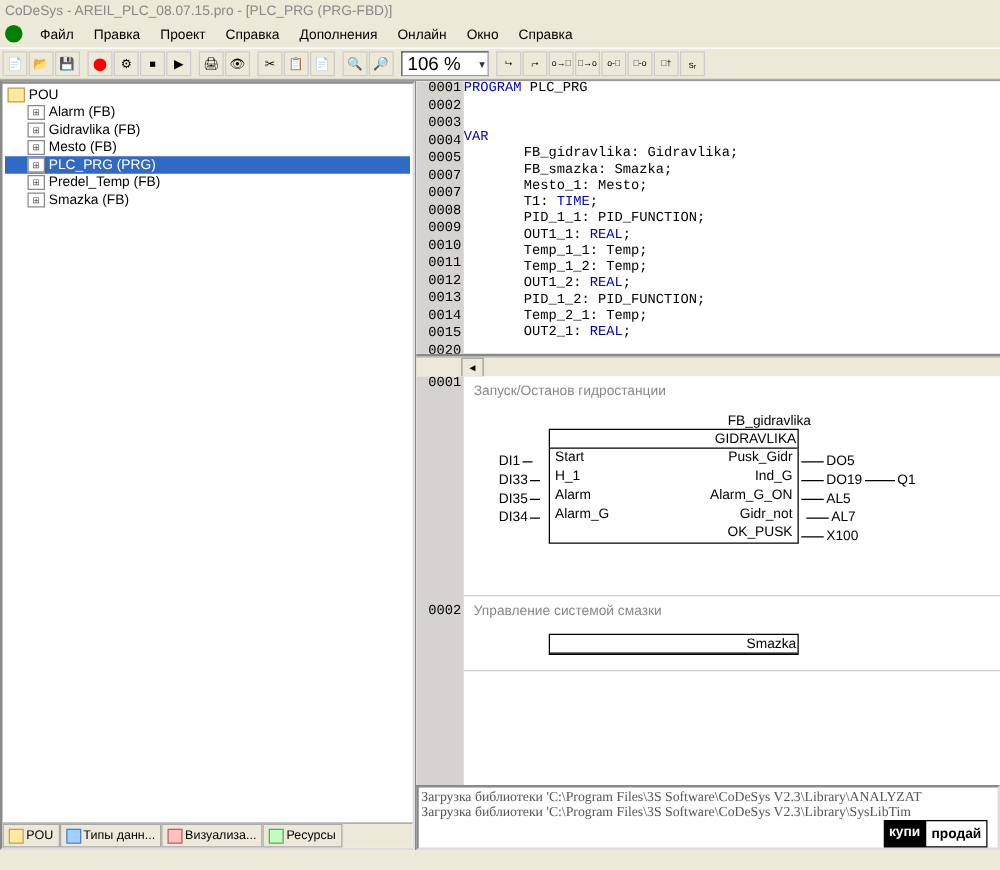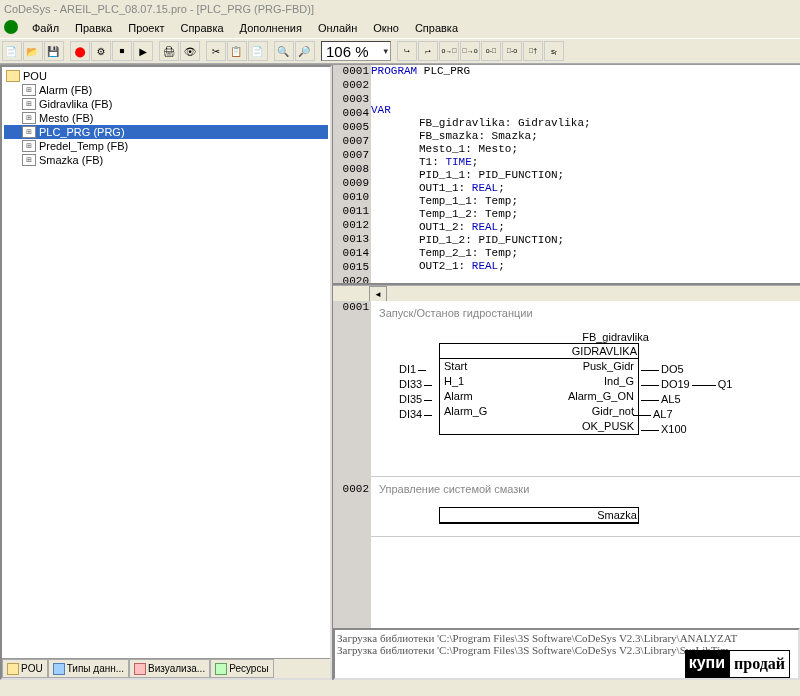--- a/index.html
+++ b/index.html
@@ -43,22 +43,22 @@
   .fb-inst { text-align: center; font-size: 11px; }
   .fb-box { border: 1px solid #000; width: 200px; padding: 0; font-size: 11px; font-family: Arial; }
   .fb-box-title { text-align: right; border-bottom: 1px solid #000; padding: 1px; }
   .fb-row { display: flex; justify-content: space-between; padding: 0 4px; line-height: 15px; }
   .fb-in-label, .fb-out-label { position: absolute; font-size: 11px; font-family: Arial; }
   
   .msg-area { height: 52px; background: #fff; border: 2px inset #ddd; overflow: auto; font-size: 11px; padding: 2px; color: #555; font-family: Tahoma; }
   .msg-area div { white-space: nowrap; }
   
   .watermark { position: absolute; bottom: 18px; right: 10px; display: flex; }
-  .watermark span { background: #000; color: #fff; font-size: 16px; font-weight: bold; padding: 4px 4px; font-family: Arial; }
-  .watermark .w2 { background: #fff; color: #000; border: 1px solid #000; font-family: Liberation Serif, serif; }
+  .watermark span { background: #000; color: #fff; font-size: 11px; font-weight: bold; padding: 4px 4px; font-family: Arial; }
+  .watermark .w2 { background: #fff; color: #000; border: 1px solid #000; }
   
   .hscroll { height: 16px; background: #ece9d8; border-top: 1px solid #aaa; position: relative; }
   .hscroll::before { content: "◄"; position: absolute; left: 36px; top: 0; width: 16px; height: 14px; border: 1px solid #999; background: #ece9d8; font-size: 8px; display: flex; align-items: center; justify-content: center; }
 </style>
 </head>
 <body>
 
 <div class="titlebar">
   <span>CoDeSys - AREIL_PLC_08.07.15.pro - [PLC_PRG (PRG-FBD)]</span>
 </div>
@@ -218,21 +218,21 @@
                   </div>
                 </div>
             </div>
           <div class="fb-in-label" style="left: -40px; top: 32px;">DI1<span style="display:inline-block;width:8px;border-top:1px solid #000;vertical-align:middle;margin-left:2px"></span></div>
               <div class="fb-out-label" style="left: 202px; top: 32px;"><span style="display:inline-block;width:18px;border-top:1px solid #000;vertical-align:middle;margin-right:2px"></span>DO5</div>
               <div class="fb-in-label" style="left: -40px; top: 47px;">DI33<span style="display:inline-block;width:8px;border-top:1px solid #000;vertical-align:middle;margin-left:2px"></span></div>
               <div class="fb-out-label" style="left: 202px; top: 47px;"><span style="display:inline-block;width:18px;border-top:1px solid #000;vertical-align:middle;margin-right:2px"></span>DO19<span style="display:inline-block;width:24px;border-top:1px solid #000;vertical-align:middle;margin:0 2px"></span>Q1</div>
               <div class="fb-in-label" style="left: -40px; top: 62px;">DI35<span style="display:inline-block;width:8px;border-top:1px solid #000;vertical-align:middle;margin-left:2px"></span></div>
               <div class="fb-out-label" style="left: 202px; top: 62px;"><span style="display:inline-block;width:18px;border-top:1px solid #000;vertical-align:middle;margin-right:2px"></span>AL5</div>
               <div class="fb-in-label" style="left: -40px; top: 77px;">DI34<span style="display:inline-block;width:8px;border-top:1px solid #000;vertical-align:middle;margin-left:2px"></span></div>
-              <div class="fb-out-label" style="left: 194px; top: 77px;"><span style="display:inline-block;width:18px;border-top:1px solid #000;vertical-align:middle;margin-right:2px"></span>AL7</div>
+              <div class="fb-out-label" style="left: 206px; top: 77px;"><span style="display:inline-block;width:18px;border-top:1px solid #000;vertical-align:middle;margin-right:2px"></span>AL7</div>
               <div class="fb-out-label" style="left: 202px; top: 92px;"><span style="display:inline-block;width:18px;border-top:1px solid #000;vertical-align:middle;margin-right:2px"></span>X100</div>
             </div>
         </div>
         <div class="network">
           <div class="net-title">Управление системой смазки</div>
           <div class="fb-block">
             <div class="fb-box">
               <div class="fb-box-title">Smazka</div>
             </div>
           </div>

